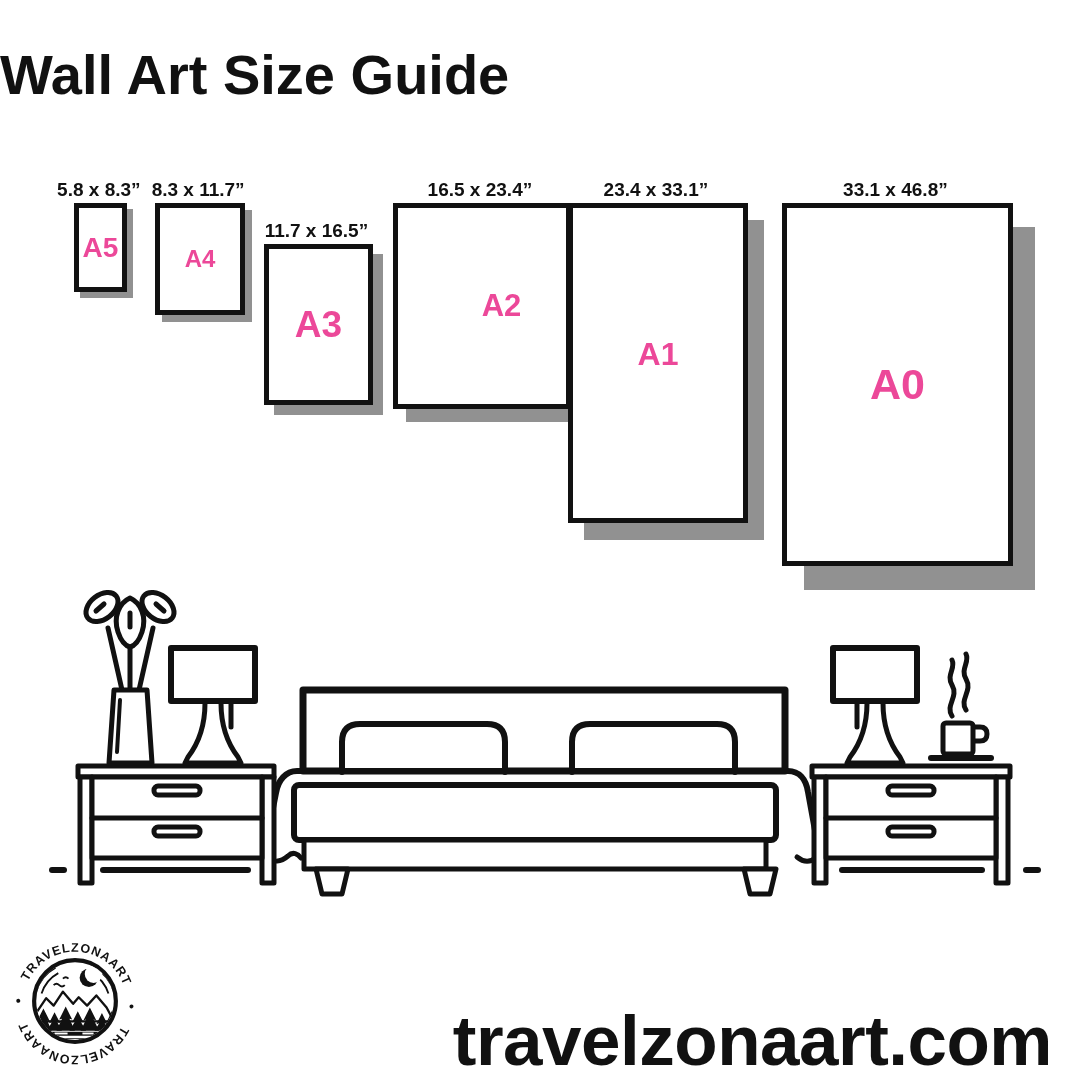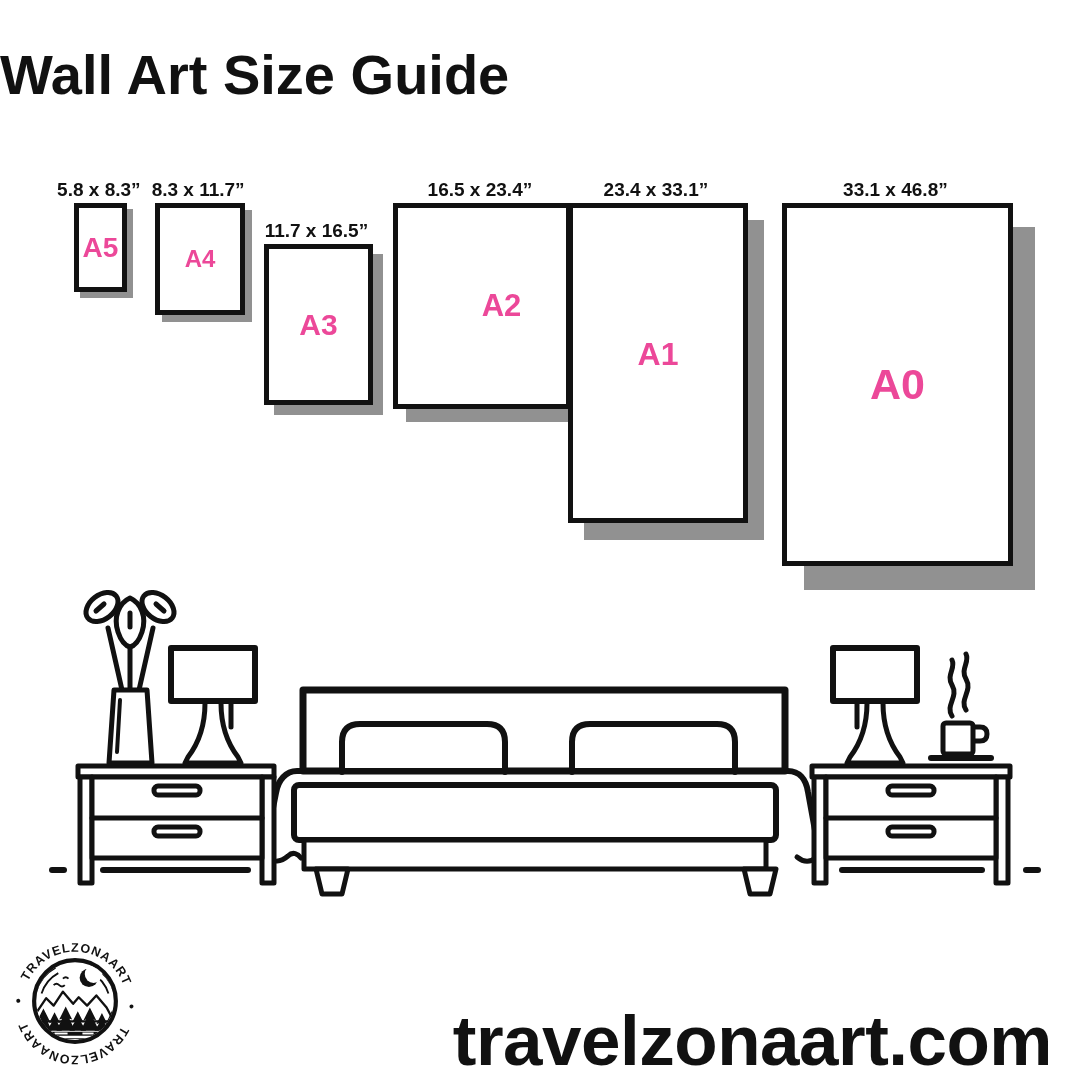--- a/index.html
+++ b/index.html
@@ -20,21 +20,21 @@
   .dims {
     position:absolute; left:50%; transform:translateX(-52%);
     bottom:calc(100% + 7px); white-space:nowrap;
     font-size:19px; font-weight:700; color:#111;
   }
   .a5 { left:74px;  top:203px; width:53px;  height:89px;  box-shadow:6px 6px 0 #919191; }
   .a5 .code { font-size:28px; }
   .a4 { left:155px; top:203px; width:90px;  height:112px; box-shadow:7px 7px 0 #919191; }
   .a4 .code { font-size:24px; }
   .a3 { left:264px; top:203px; width:109px; height:161px; box-shadow:10px 10px 0 #919191;margin-top:41px; }
-  .a3 .code { font-size:30px; }
+  .a3 .code { font-size:37px; }
   .a2 { left:393px; top:203px; width:178px; height:206px; box-shadow:13px 13px 0 #919191; }
   .a2 .code { font-size:31px;margin-left:39px; }
   .a1 { left:568px; top:203px; width:180px; height:320px; box-shadow:16px 17px 0 #919191; }
   .a1 .code { font-size:32px; margin-top:-18px; }
   .a0 { left:782px; top:203px; width:231px; height:363px; box-shadow:22px 24px 0 #919191;text-align:center; }
   .a0 .code { font-size:43px; }
   .scene { position:absolute; left:0; top:0; width:1080px; height:1080px; }
   .logo { position:absolute; left:10px; top:936px; width:130px; height:130px; }
   .logo text { font-family:"Liberation Sans", sans-serif; font-weight:700; }
   .website {

